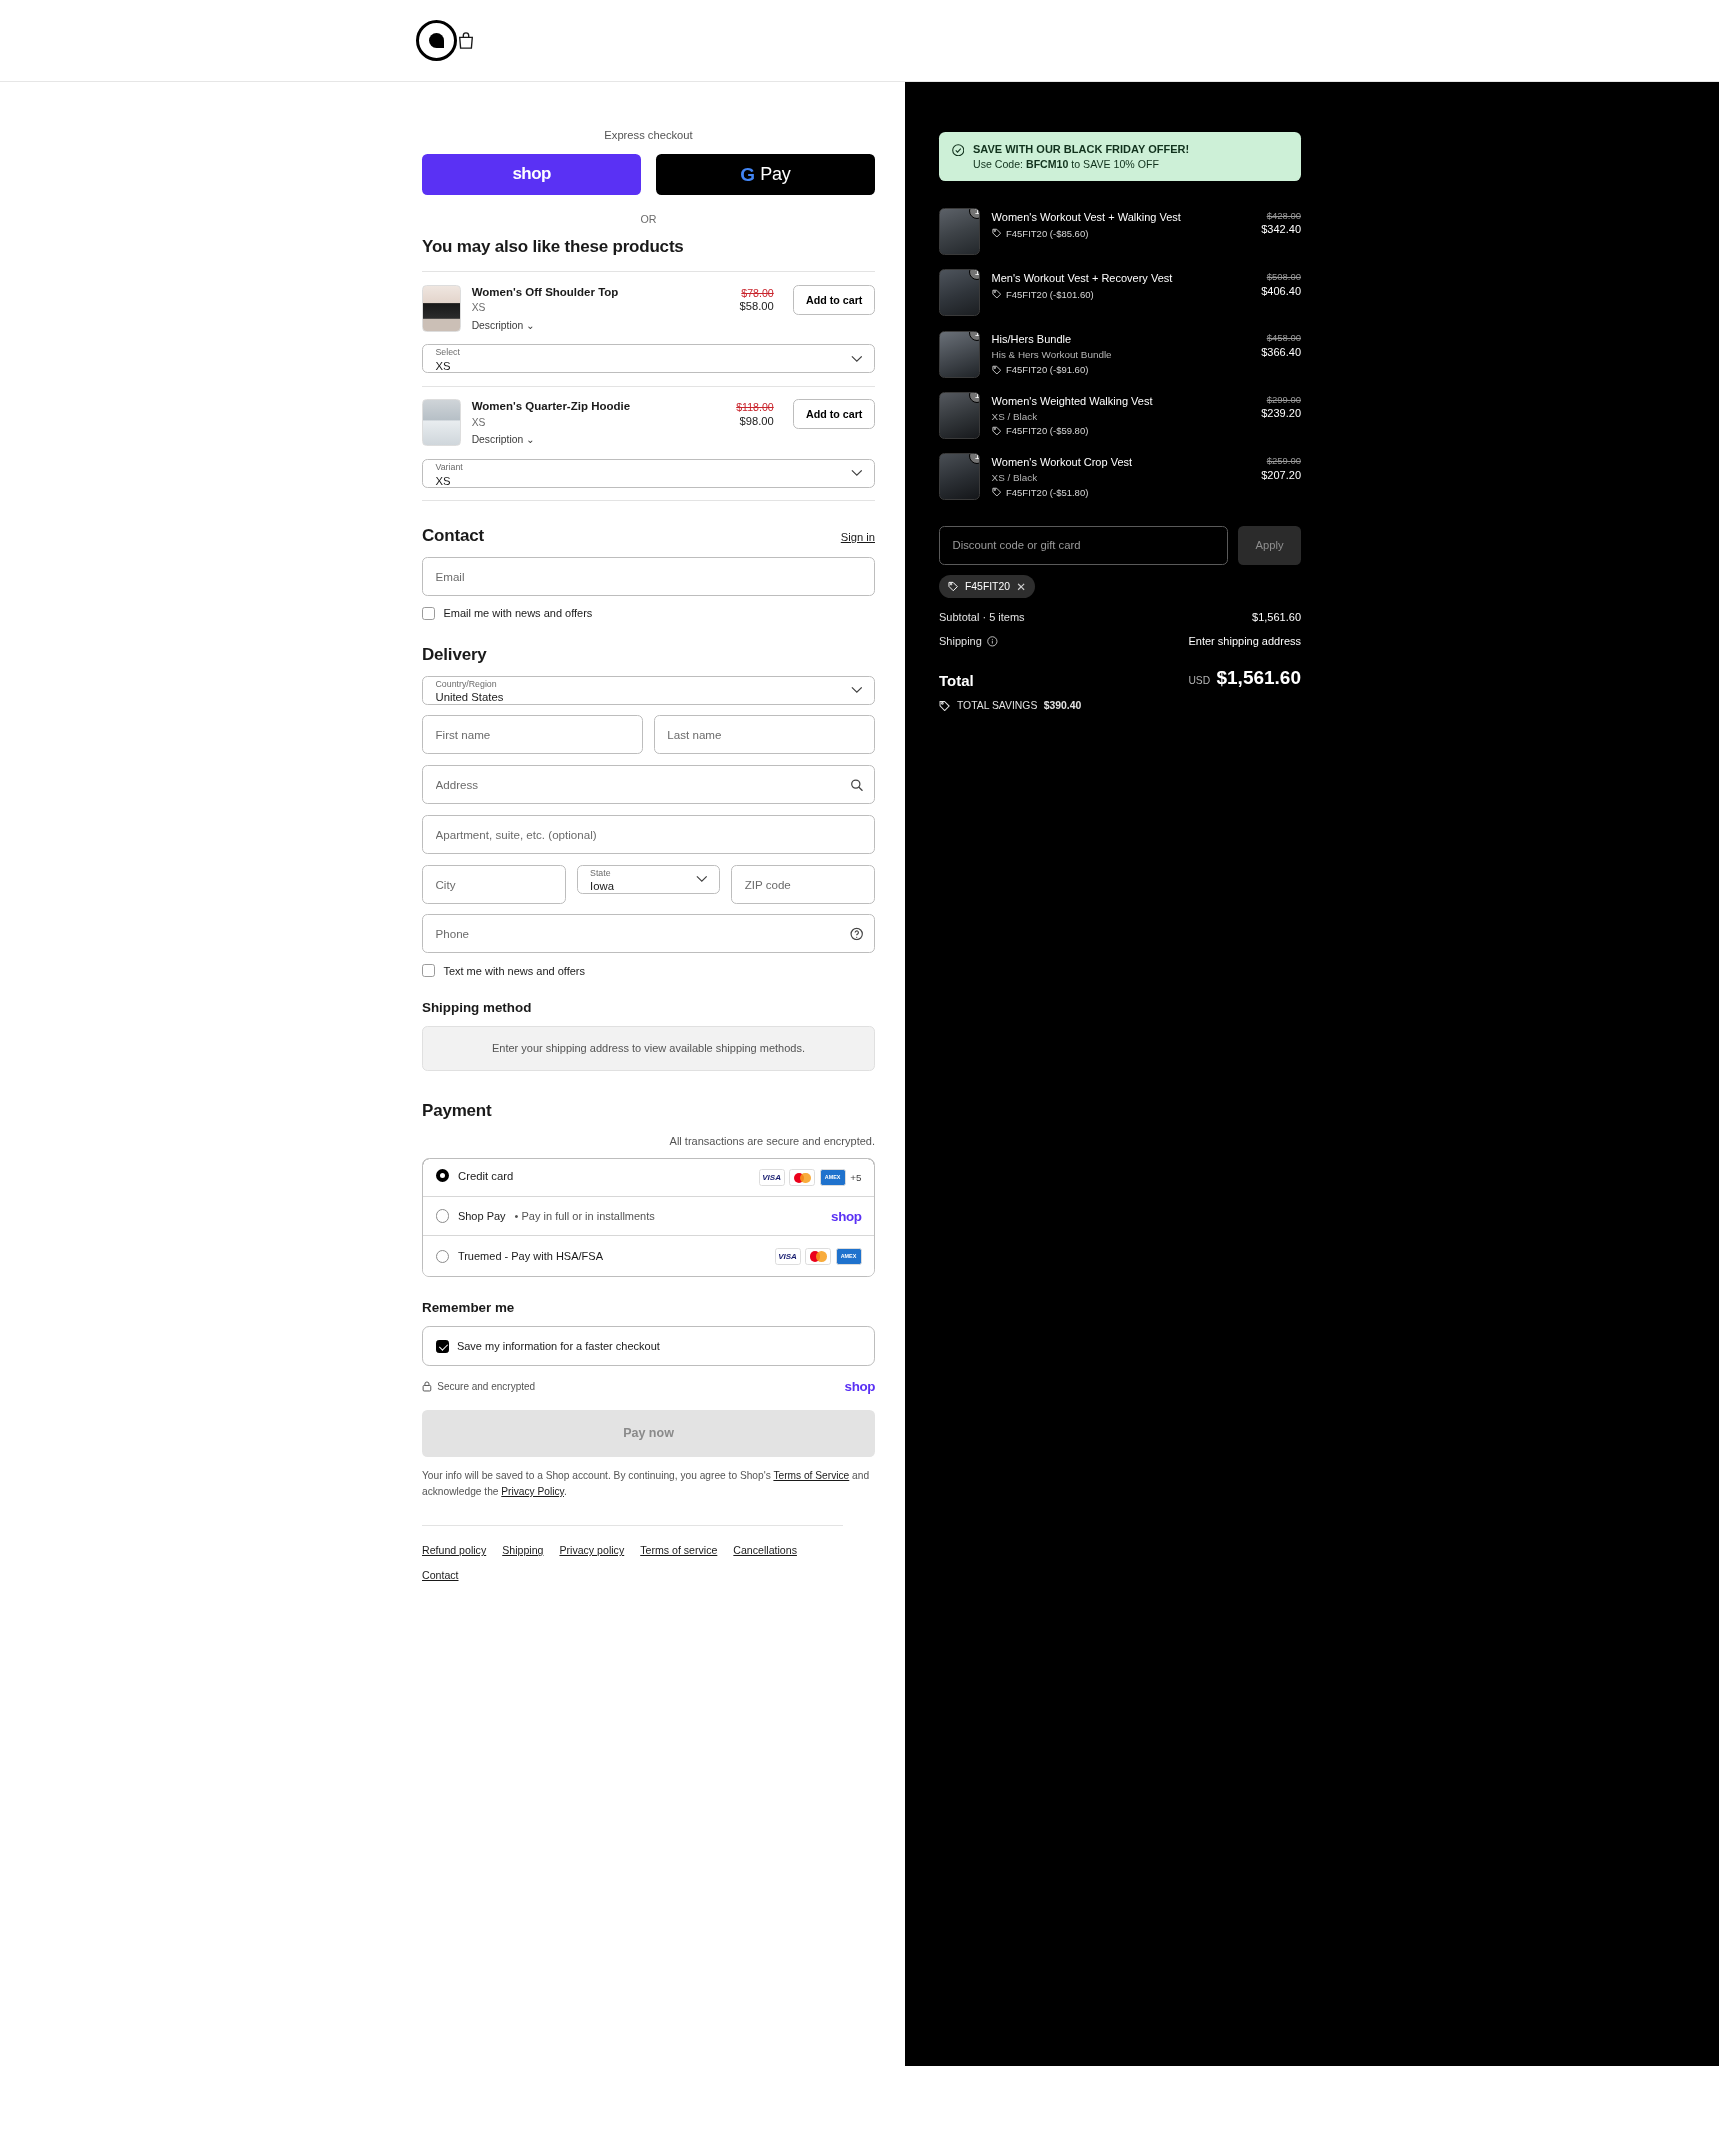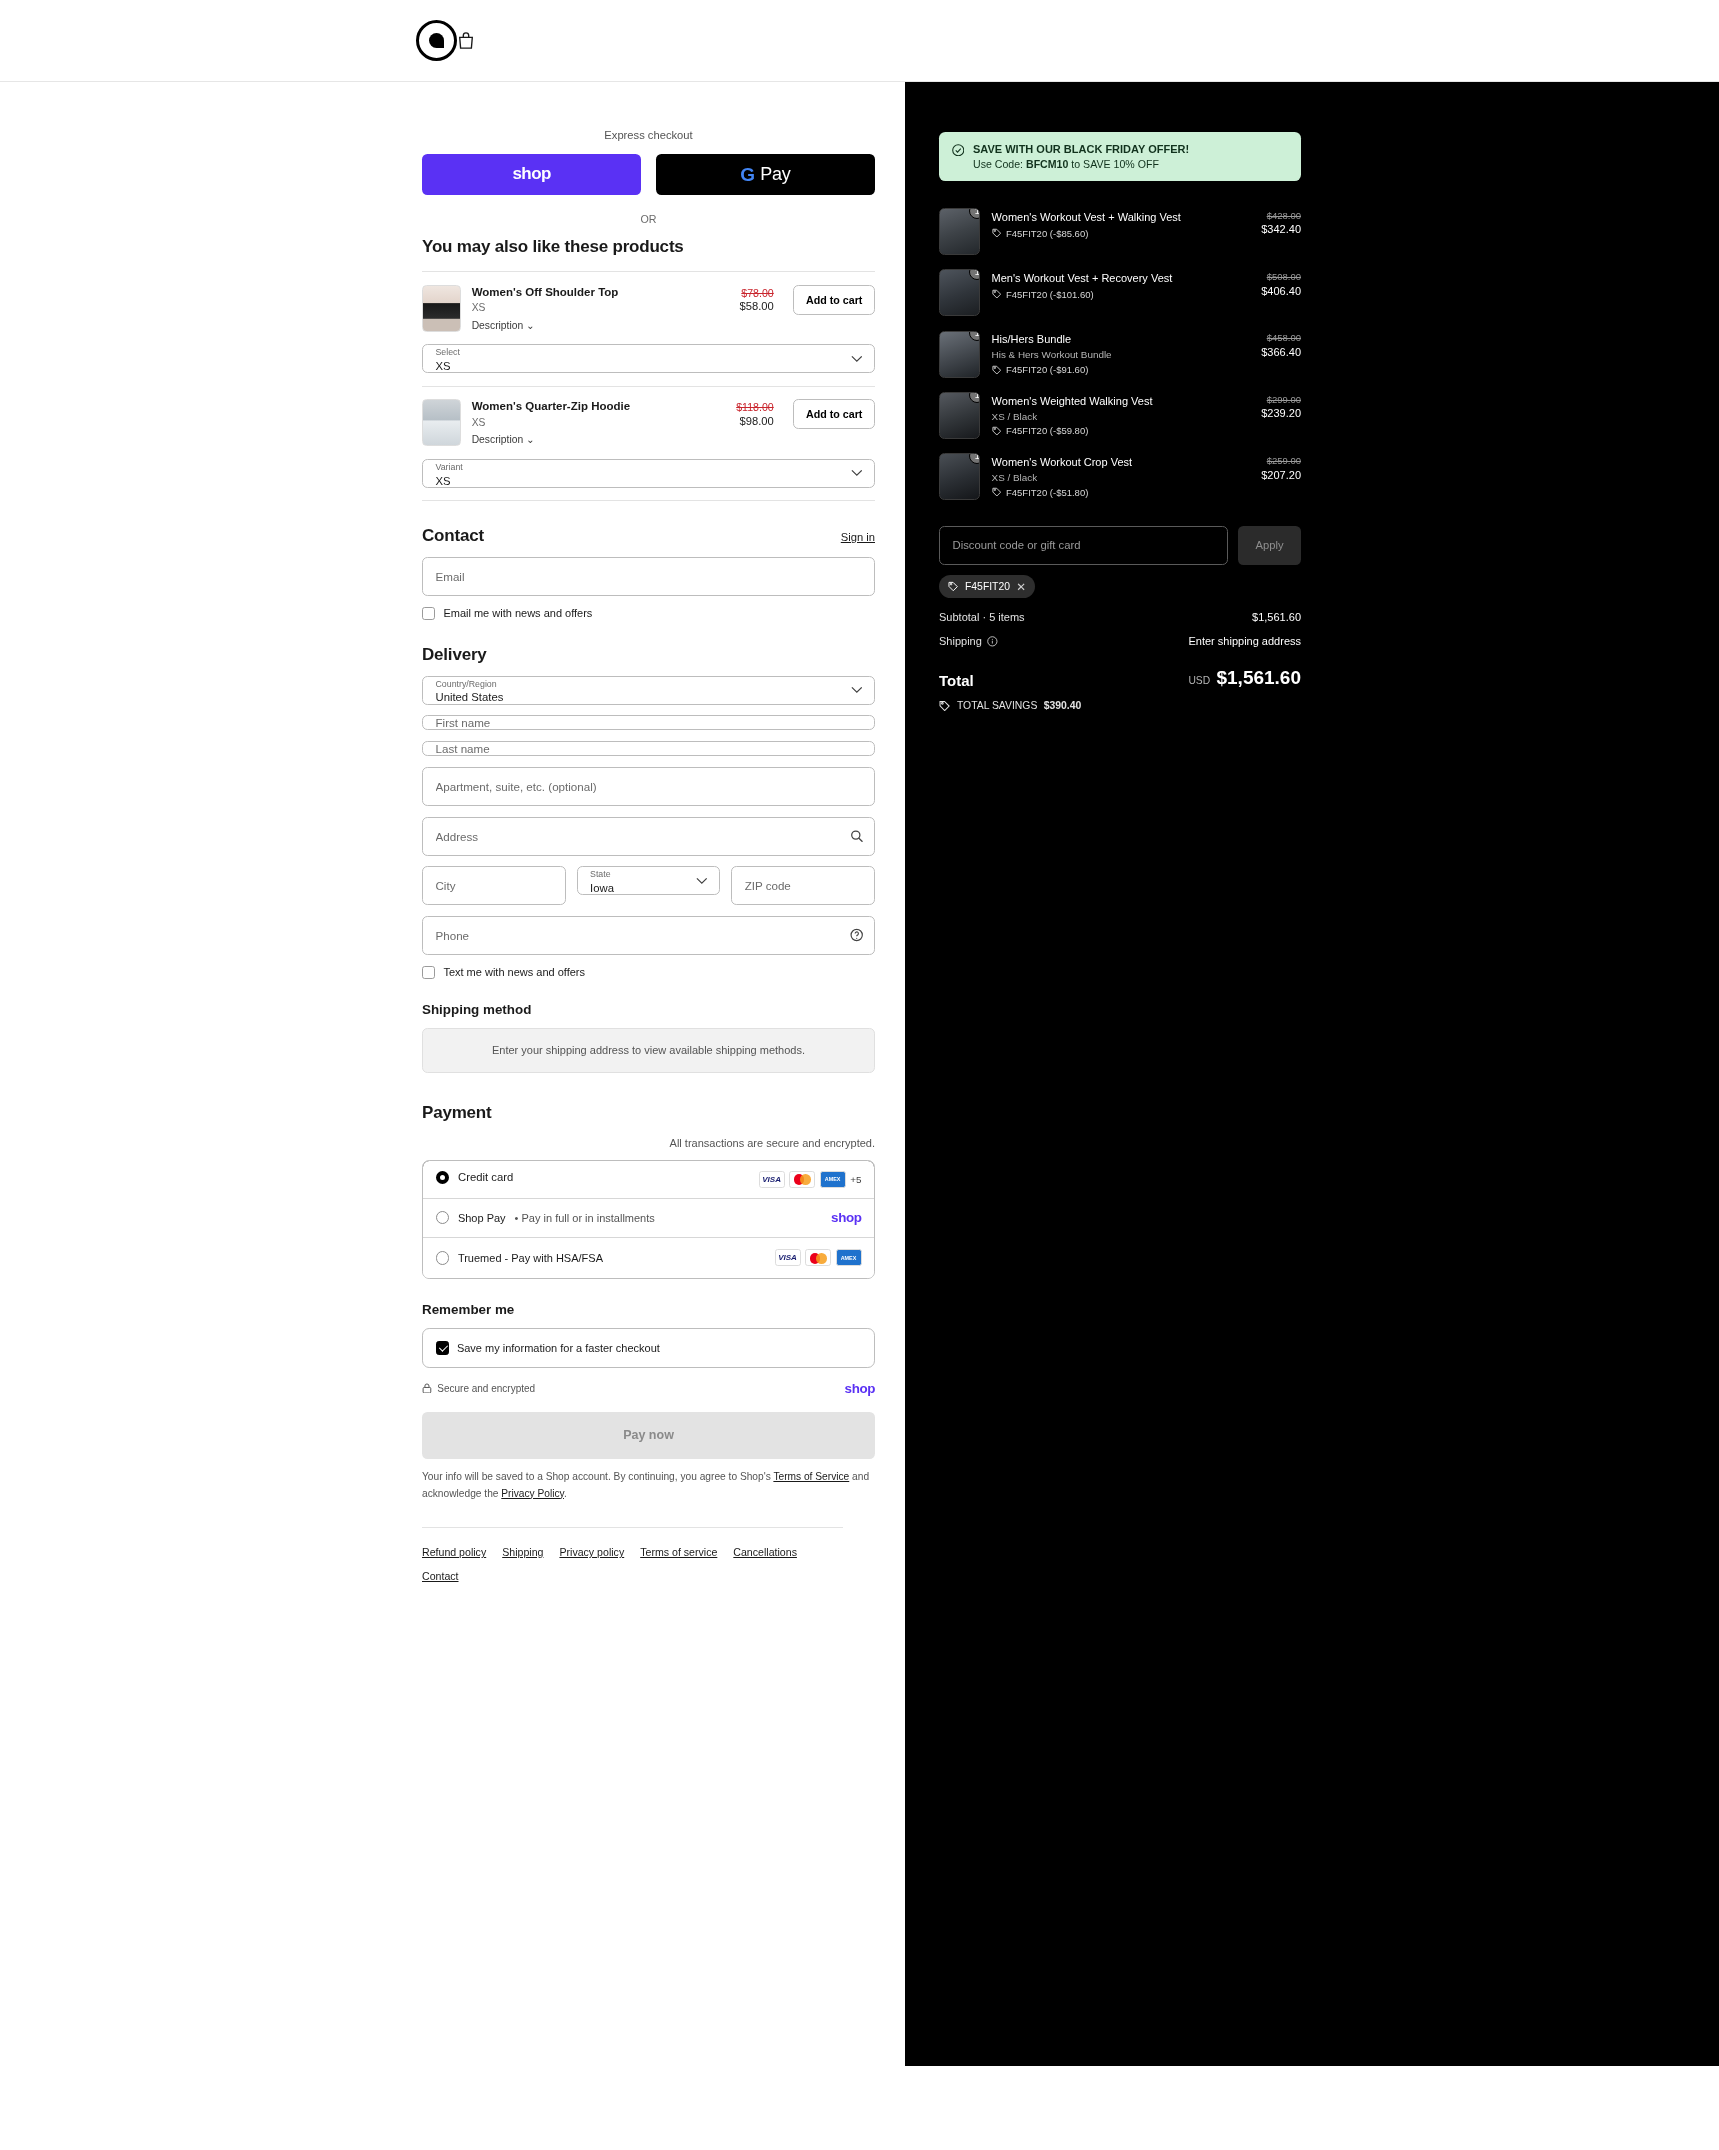--- a/index.html
+++ b/index.html
@@ -122,21 +122,21 @@
   .check-row { display: flex; align-items: center; gap: 8px; margin-top: 10.7px; }
   .cbox {
     width: 13.4px; height: 13.4px; border: 0.9px solid #9b9b9b; border-radius: 2.7px; background: #fff; flex: none;
   }
   .cbox.checked { background: #000; border-color: #000; position: relative; }
   .cbox.checked::after {
     content: ""; position: absolute; left: 4px; top: 1.3px; width: 3.6px; height: 7.2px;
     border: solid #fff; border-width: 0 1.8px 1.8px 0; transform: rotate(45deg);
   }
   .check-lbl { font-size: 11px; color: #1a1a1a; }
-  .grid2 { display: flex; gap: 10.7px; margin-top: 10.7px; flex-direction: column; }
+  .grid2 { display: flex; gap: 10.7px; margin-top: 10.7px; }
   .grid2 > * { flex: 1; }
   .inp-wrap { position: relative; margin-top: 10.7px; }
   .inp-icon { position: absolute; right: 11.6px; top: 50%; transform: translateY(-50%); }
   .row3 { display: flex; gap: 10.7px; margin-top: 10.7px; }
   .row3 > * { flex: 1; }
 
   h3.sub { font-size: 13.4px; font-weight: bold; margin: 23px 0 10.7px; }
   .notice {
     background: #f2f2f2; border: 0.9px solid #e0e0e0; border-radius: 5.4px;
     height: 45px; display: flex; align-items: center; justify-content: center;
@@ -369,30 +369,30 @@
         <svg width="11.6" height="7.2" viewBox="0 0 13 8" fill="none" stroke="#444" stroke-width="1.4">
               <path d="M1 1l5.5 5.5L12 1"></path>
             </svg>
       </span>
     </div>
     <div class="grid2">
       <input class="input" placeholder="First name" style="">
       <input class="input" placeholder="Last name" style="">
     </div>
     <div class="inp-wrap">
-      <input class="input" placeholder="Apartment, suite, etc. (optional)" style="">
-    </div>
-    <div class="inp-wrap">
       <input class="input" placeholder="Address" style="">
       <span class="inp-icon">
         <svg width="13.4" height="13.4" viewBox="0 0 15 15" fill="none" stroke="#444" stroke-width="1.4">
           <circle cx="6.5" cy="6.5" r="4.6"></circle>
               <path d="M10 10l4 4"></path>
         </svg>
       </span>
+    </div>
+    <div class="inp-wrap">
+      <input class="input" placeholder="Apartment, suite, etc. (optional)" style="">
     </div>
     <div class="row3">
       <input class="input" placeholder="City" style="">
       <div class="field sel">
         <span class="flabel">State</span>
         <span class="fvalue">Iowa</span>
         <span class="chev">
           <svg width="11.6" height="7.2" viewBox="0 0 13 8" fill="none" stroke="#444" stroke-width="1.4">
                 <path d="M1 1l5.5 5.5L12 1"></path>
               </svg>

